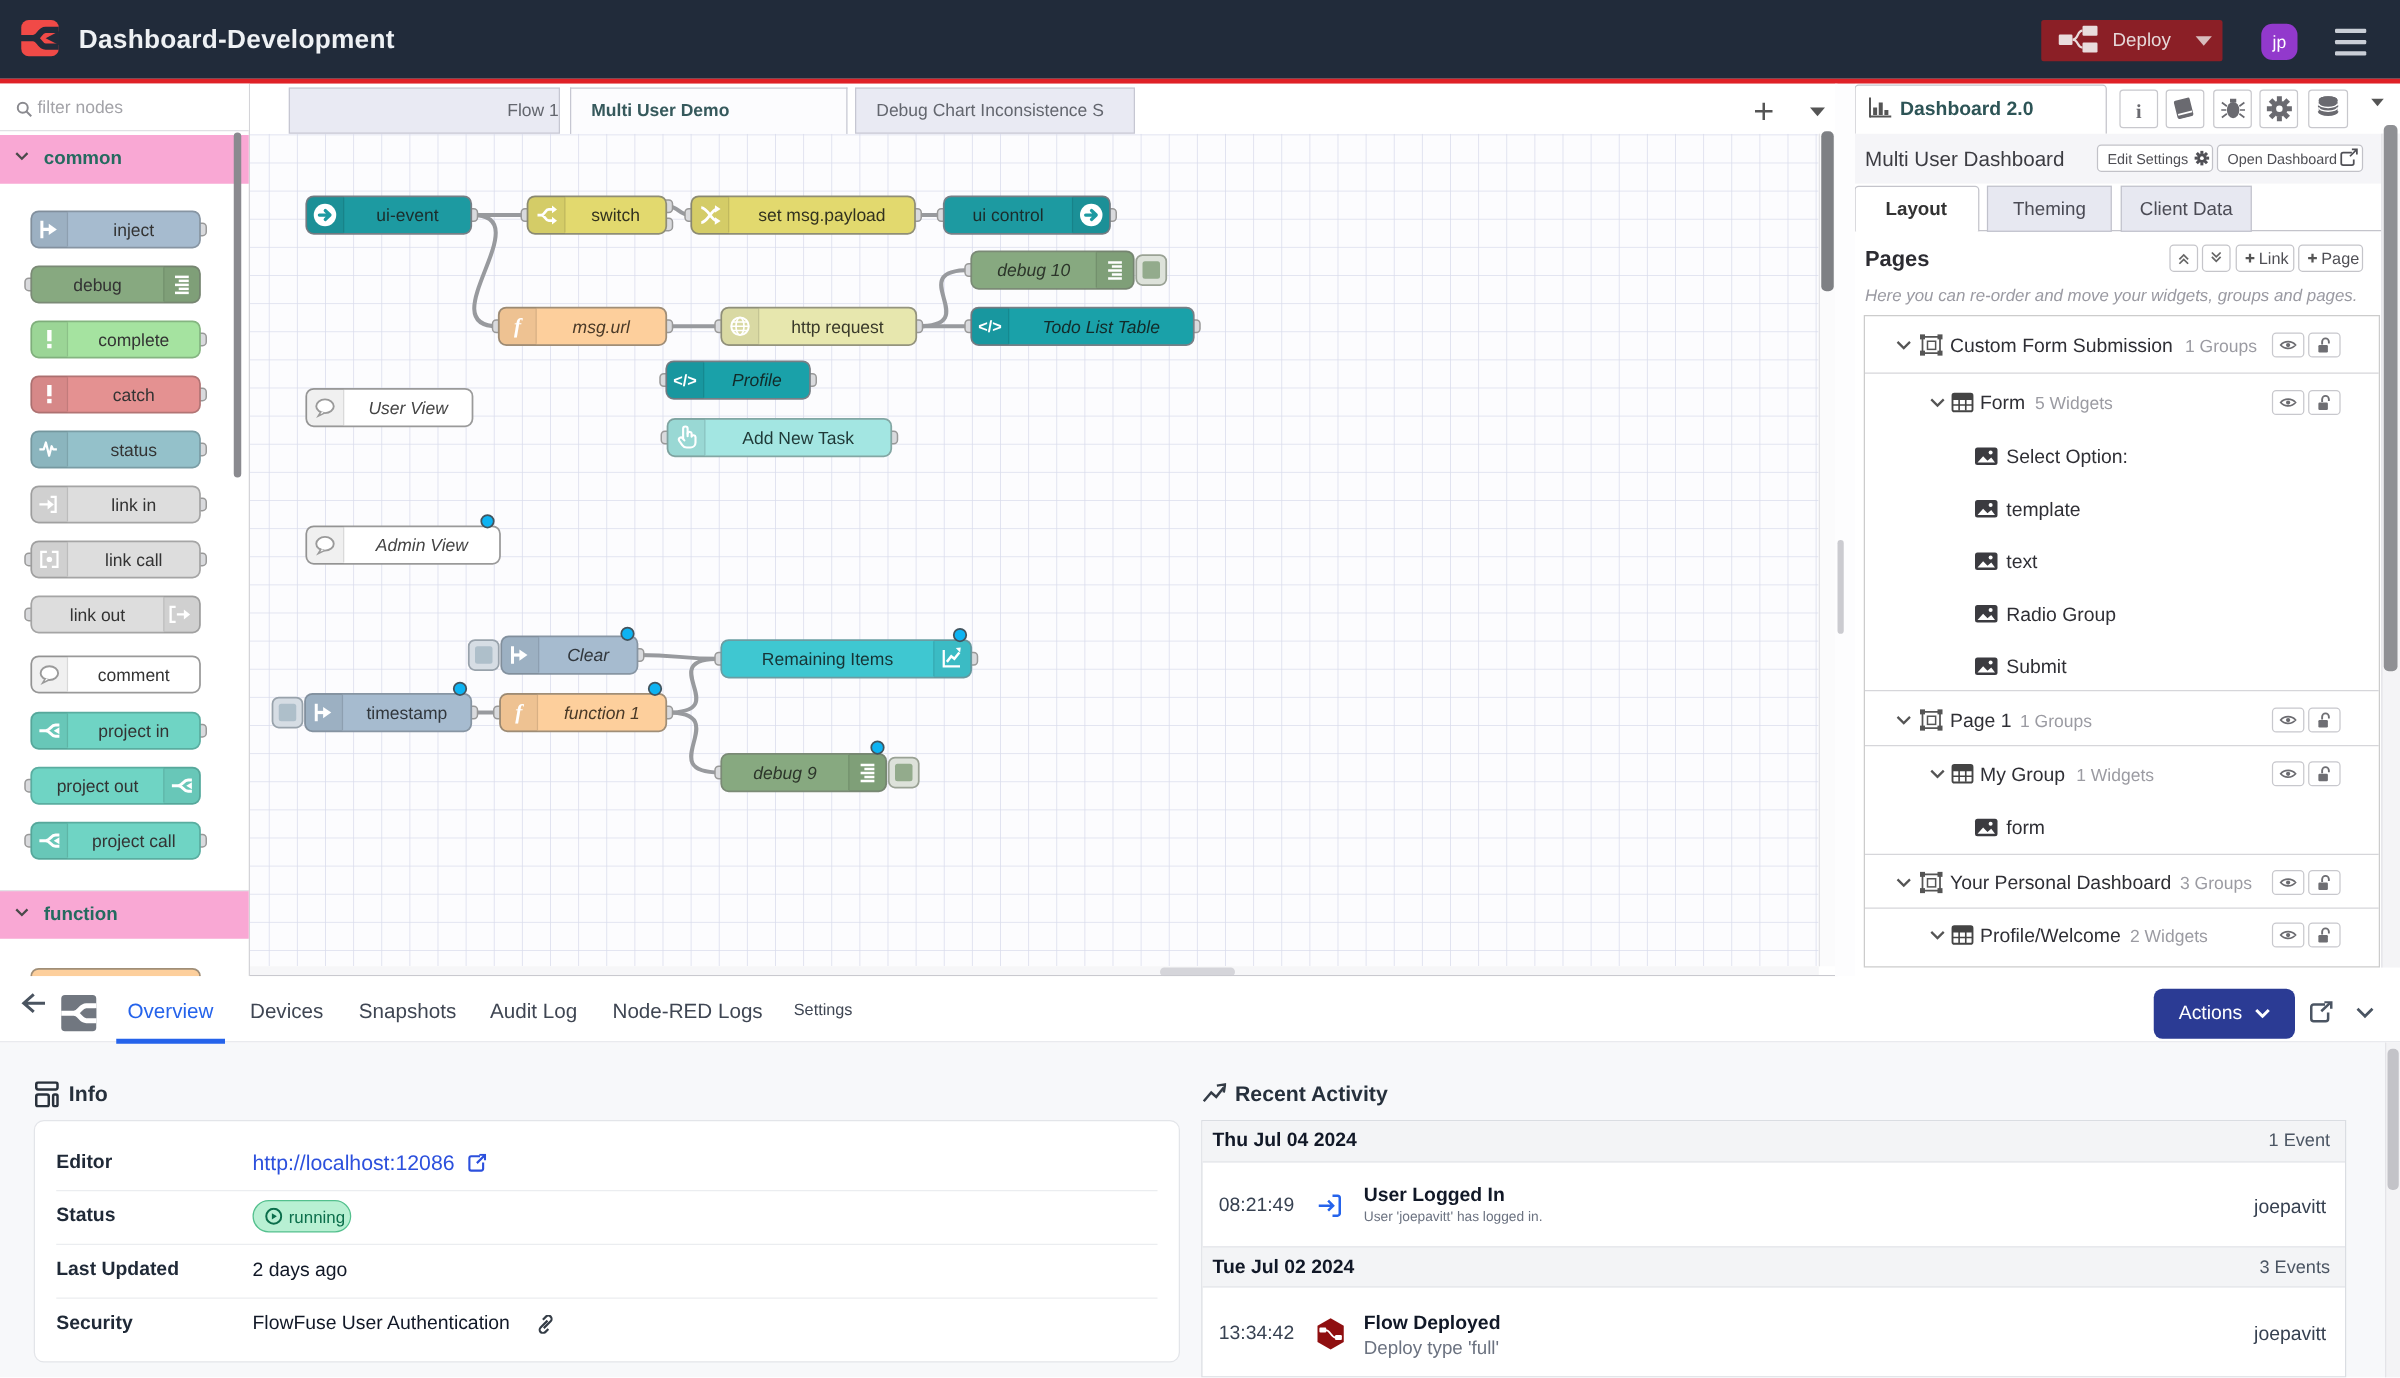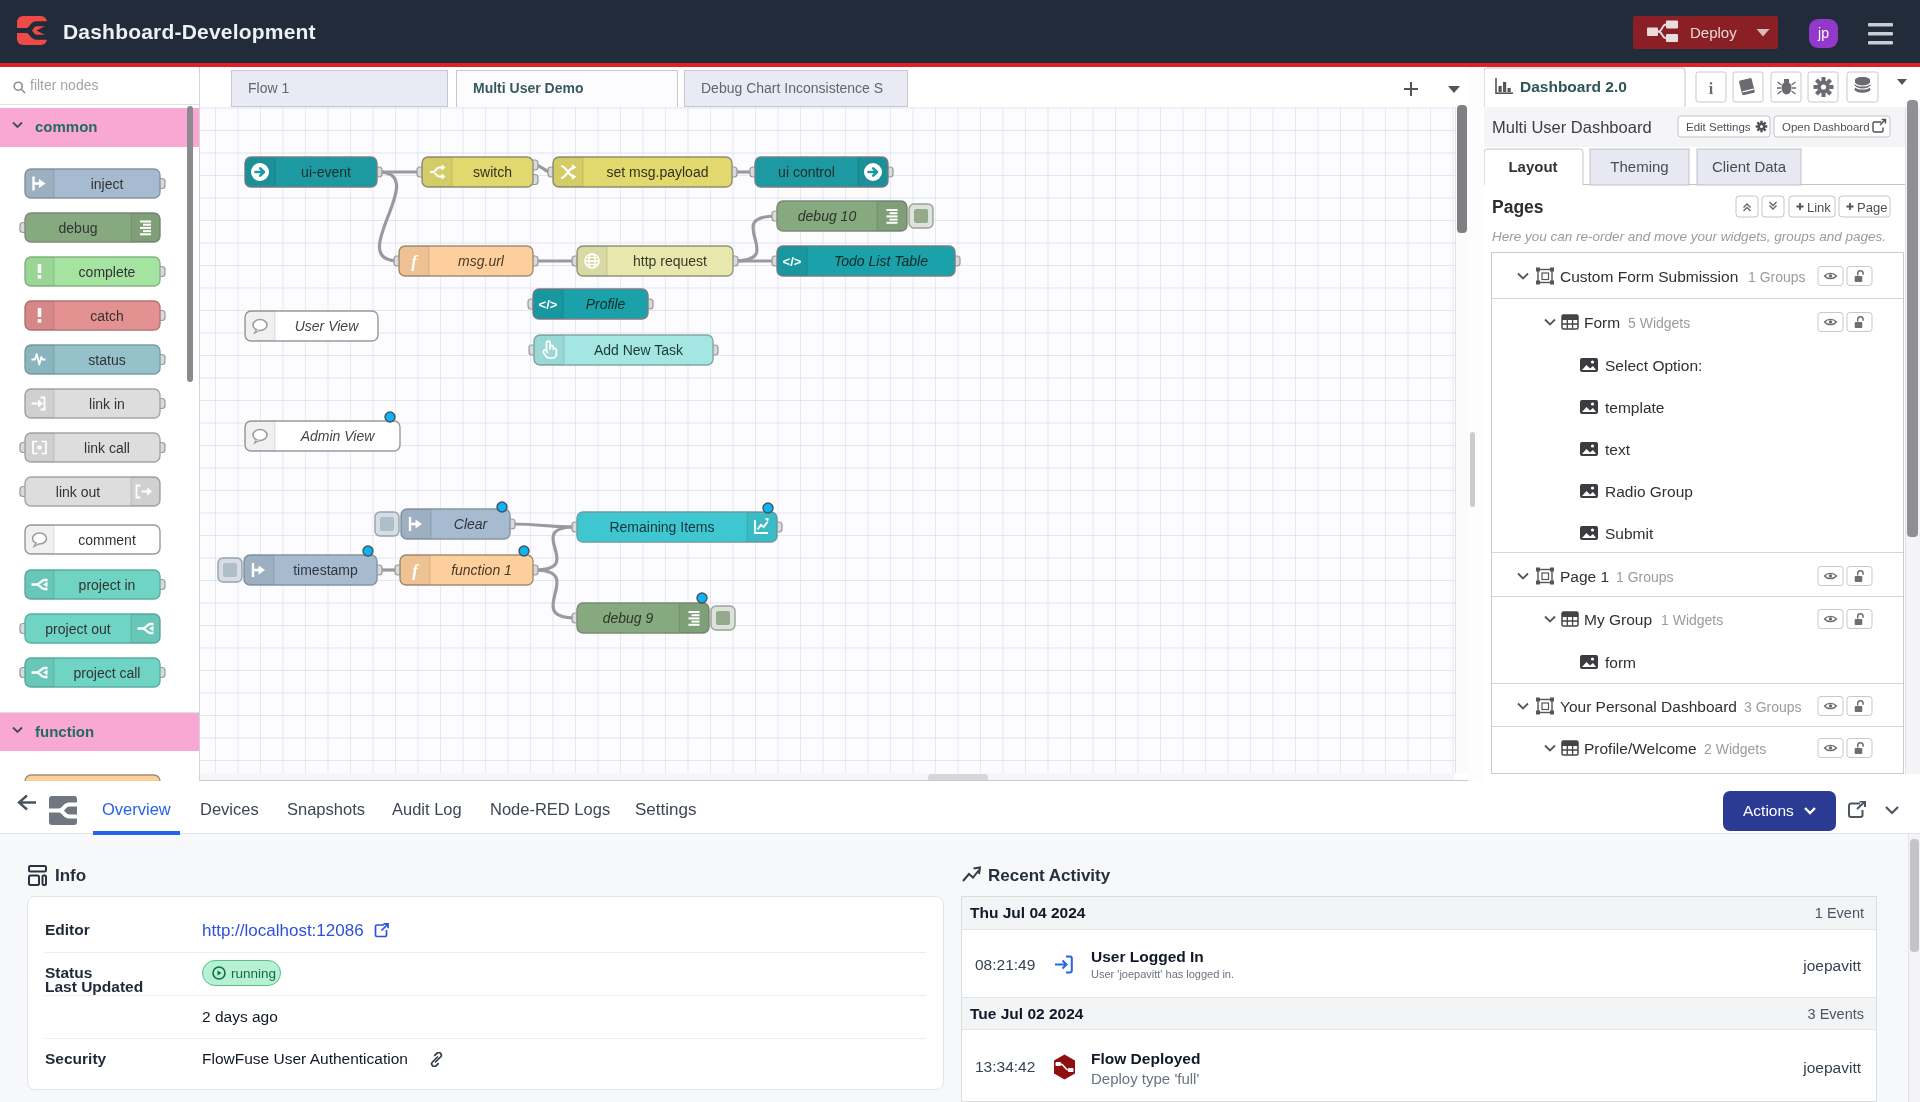--- a/index.html
+++ b/index.html
@@ -165,21 +165,21 @@
       <rect x="25" y="591" width="135" height="29" rx="6" fill="#6fd4c4" stroke="#5aada0" stroke-width="1.4"></rect>
       <path d="M25,597 a6,6 0 0 1 6,-6 h23 v29 h-23 a6,6 0 0 1 -6,-6 z" fill="rgba(0,0,0,0.06)"></path>
       <line x1="54" y1="592" x2="54" y2="619" stroke="rgba(0,0,0,0.12)" stroke-width="1"></line>
       <path d="M31.5,605.5 h5 M36.5,605.5 C40.5,605.5 40.5,601.0 44.5,601.0 h3 M36.5,605.5 C40.5,605.5 40.5,610.0 44.5,610.0 h3" stroke="#fff" stroke-width="2.4" fill="none"></path>
       <path d="M47.5,602.7 l-4.5,2.8 l4.5,2.8 z" fill="#fff"></path>
       <text x="107.0" y="610.5" font-size="14px" fill="#333" text-anchor="middle">project call</text>
       <rect x="25" y="708" width="135" height="29" rx="6" fill="#fdcf9c" stroke="#a08e77" stroke-width="1.4"></rect>
       <rect x="187" y="39" width="6" height="276" rx="3" fill="#8a8a8f"></rect>
     </svg>
   <div id="tabbar" class="abs">
-    <div class="ftab" style="left:31px; width:217px;">Flow 1</div>
+    <div class="ftab" style="left:31px; width:217px;text-align:right;">Flow 1</div>
     <div class="ftab active" style="left:256px; width:222px;">Multi User Demo</div>
     <div class="ftab" style="left:484px; width:224px; overflow:hidden; white-space:nowrap;">Debug Chart Inconsistence S</div>
     <div class="ftab" style="left:713px; width:222px;margin-top:43px;">Custom Forms</div>
     <svg class="abs" style="left:1204px; top:15px;" width="60" height="14" viewBox="0 0 60 14">
       <path d="M7,0 v14 M0,7 h14" stroke="#555" stroke-width="2"></path>
       <path d="M44,4 l6,7 l6,-7 z" fill="#555"></path>
     </svg>
   </div>
 <svg class="abs" style="left:200px;top:107px;" width="1255" height="666" viewBox="0 0 1255 666">
       <defs>
@@ -610,21 +610,21 @@
       <g stroke="#fff" stroke-width="4" fill="none">
         <path d="M49,29.5 h10 M59,29.5 C64,29.5 64,23.5 69,23.5 h8 M59,29.5 C64,29.5 64,35.5 69,35.5 h8"></path>
       </g>
       <path d="M77,25.5 l-6.5,4 l6.5,4 z" fill="#717780"></path>
     </svg>
     <div class="abs" style="left:102px; top:800px; font-size:16.5px; color:#2563eb;">Overview</div>
     <div class="abs" style="left:200px; top:800px; font-size:16.5px; color:#3f4653;">Devices</div>
     <div class="abs" style="left:287px; top:800px; font-size:16.5px; color:#3f4653;">Snapshots</div>
     <div class="abs" style="left:392px; top:800px; font-size:16.5px; color:#3f4653;">Audit Log</div>
     <div class="abs" style="left:490px; top:800px; font-size:16.5px; color:#3f4653;">Node-RED Logs</div>
-    <div class="abs" style="left:635px; top:800px; font-size:17px; color:#3f4653;">Settings</div>
+    <div class="abs" style="left:635px; top:800px; font-size:13px; color:#3f4653;">Settings</div>
     <div class="abs" style="left:93px; top:831px; width:87px; height:4px; background:#2563eb;"></div>
     <div class="abs" style="left:1723px; top:791px; width:113px; height:40px; background:#2b3b94; border-radius:7px;"></div>
     <div class="abs" style="left:1743px; top:802px; font-size:15.5px; font-weight:normal; color:#fff;">Actions</div>
     <svg class="abs" style="left:1803px; top:806px;" width="14" height="10" viewBox="0 0 14 10">
       <path d="M2,2 l5,5 l5,-5" stroke="#fff" stroke-width="2.4" fill="none"></path>
     </svg>
     <svg class="abs" style="left:1847px; top:801px;" width="20" height="18" viewBox="0 0 20 18">
       <path d="M13,2.5 H4 a2,2 0 0 0 -2,2 V14 a2,2 0 0 0 2,2 h9.5 a2,2 0 0 0 2,-2 V9" fill="none" stroke="#4b5563" stroke-width="2"></path>
       <path d="M10,8 L18,0.5 M12.5,0.5 H18 V6" fill="none" stroke="#4b5563" stroke-width="2"></path>
     </svg>
@@ -635,21 +635,21 @@
       <g fill="none" stroke="#2a323c" stroke-width="2">
       <rect x="1" y="1" width="17" height="5.5" rx="1.5"></rect>
       <rect x="1" y="10.5" width="10" height="9.5" rx="1.5"></rect>
       <rect x="14.5" y="10.5" width="3.5" height="9.5" rx="1.2"></rect>
       </g>
     </svg>
     <div class="abs" style="left:55px; top:866px; font-size:17px; font-weight:bold; color:#26303c;">Info</div>
     <div class="abs" style="left:27px; top:896px; width:917px; height:194px; background:#fff; border:1px solid #e3e5e9; border-radius:8px;"></div>
     <div class="abs" style="left:45px; top:921px; font-size:15.5px; font-weight:bold; color:#1f2937;">Editor</div>
     <div class="abs" style="left:45px; top:964px; font-size:15.5px; font-weight:bold; color:#1f2937;">Status</div>
-    <div class="abs" style="left:45px; top:978px; font-size:15.5px; font-weight:bold; color:#1f2937;">Last Updated</div>
+    <div class="abs" style="left:45px; top:1007px; font-size:15.5px; font-weight:bold; color:#1f2937;">Last Updated</div>
     <div class="abs" style="left:45px; top:1050px; font-size:15.5px; font-weight:bold; color:#1f2937;">Security</div>
     <div class="abs" style="left:45px; top:951.5px; width:881px; height:1px; background:#ebedf0;"></div>
     <div class="abs" style="left:45px; top:994.5px; width:881px; height:1px; background:#ebedf0;"></div>
     <div class="abs" style="left:45px; top:1037.5px; width:881px; height:1px; background:#ebedf0;"></div>
     <div class="abs" style="left:202px; top:921px; font-size:17px; color:#2c50dd;">http://localhost:12086</div>
     <svg class="abs" style="left:374px; top:923px;" width="15" height="15" viewBox="0 0 15 15">
       <path d="M10,2 H3 a1.5,1.5 0 0 0 -1.5,1.5 V12 a1.5,1.5 0 0 0 1.5,1.5 h8 a1.5,1.5 0 0 0 1.5,-1.5 V7" fill="none" stroke="#2c50dd" stroke-width="1.7"></path>
       <path d="M7.5,7.5 L14,1 M9.5,0.8 H14 V5.2" fill="none" stroke="#2c50dd" stroke-width="1.7"></path>
     </svg>
     <div class="abs" style="left:202px; top:960px; width:79px; height:26px; background:#b8f0d3; border:1.5px solid #54c08e; border-radius:13px;"></div>

